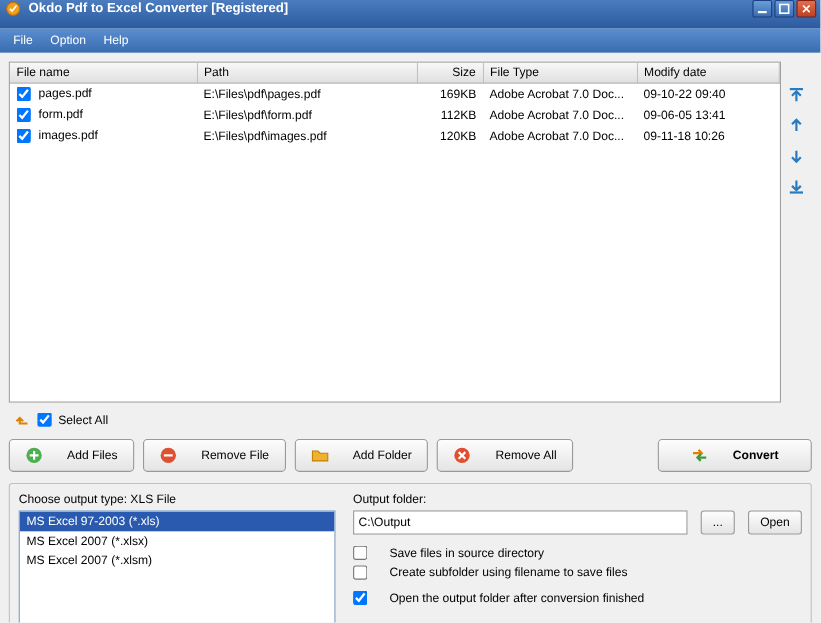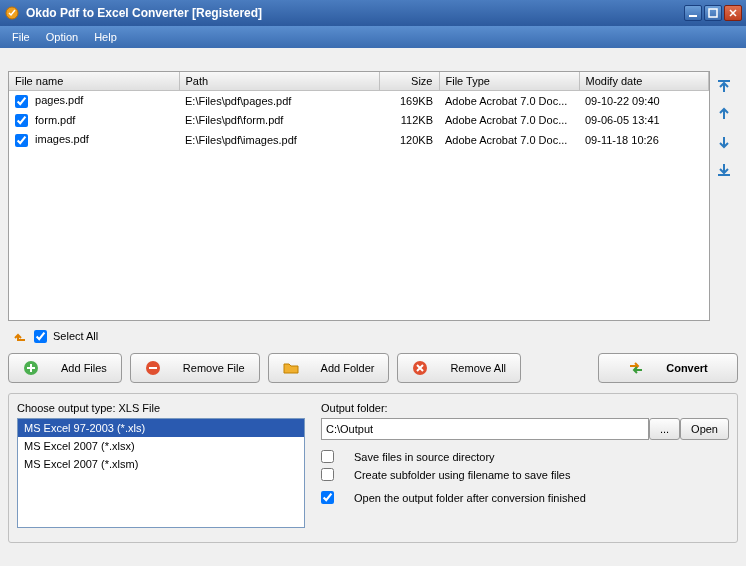--- a/index.html
+++ b/index.html
@@ -1,31 +1,31 @@
 <!DOCTYPE html>
 <html><head>
 <meta charset="utf-8">
 <style>
 * { box-sizing: border-box; margin: 0; padding: 0; font-family: Tahoma, Arial, sans-serif; font-size: 11px; }
 body { width: 746px; height: 566px; background: #e8e8e8; overflow: hidden; }
 
-.titlebar { height: 26px; background: linear-gradient(to bottom, #4a7cbf, #2c5a9e); display: flex; align-items: center; padding: 0 4px; color: #fff; }
+.titlebar { height: 26px; background: linear-gradient(to bottom, #4a7cbf, #2c5a9e); display: flex; padding: 0 4px; color: #fff; }
 .titlebar .icon { width: 16px; height: 16px; margin-right: 6px; }
 .titlebar .title { flex: 1; font-weight: bold; font-size: 12px; }
 .titlebar .winbtn { width: 18px; height: 16px; margin-left: 2px; display: flex; align-items: center; justify-content: center; border: 1px solid #1a4080; background: linear-gradient(to bottom,#6b9ed8,#3a6cb0); border-radius: 2px; cursor: pointer; }
 .titlebar .winbtn.close { background: linear-gradient(to bottom,#e07050,#c04020); border-color: #802010; }
 .titlebar .winbtn svg { width: 10px; height: 10px; }
 
 .menubar { height: 22px; background: linear-gradient(to bottom, #5a8ecf, #3a6cb0); display: flex; align-items: center; padding: 0 4px; color: #fff; font-size: 12px; }
 .menubar .menuitem { padding: 2px 8px; cursor: pointer; }
 
 .content { padding: 8px; background: #f0f0f0; height: calc(566px - 48px); }
 
 .filelist-wrap { display: flex; }
-.filelist { flex: 1; border: 1px solid #a0a0a0; background: #fff; height: 250px; overflow: auto; margin-top: 15px; }
+.filelist { flex: 1; border: 1px solid #a0a0a0; background: #fff; height: 310px; overflow: auto; }
 .filelist table { width: 100%; border-collapse: collapse; }
 .filelist th { background: linear-gradient(to bottom,#f8f8f8,#e0e0e0); border-right: 1px solid #c0c0c0; border-bottom: 1px solid #c0c0c0; padding: 3px 6px; text-align: left; font-weight: normal; }
 .filelist th.size { text-align: right; }
 .filelist td { padding: 3px 6px; border-bottom: 0; }
 .filelist td.size { text-align: right; }
 .filelist td input[type=checkbox] { margin-right: 4px; vertical-align: middle; }
 
 .sidebtns { width: 24px; margin-left: 4px; display: flex; flex-direction: column; gap: 8px; padding-top: 20px; }
 .sidebtn { width: 20px; height: 20px; display: flex; align-items: center; justify-content: center; cursor: pointer; }
 .sidebtn svg { width: 16px; height: 16px; }
@@ -41,21 +41,21 @@
 
 .bottom-panel { border: 1px solid #c0c0c0; border-radius: 3px; background: #f0f0f0; padding: 8px; display: flex; gap: 16px; height: 150px; }
 .formats-col { width: 288px; }
 .formats-col .hdr { margin-bottom: 4px; }
 .formats-list { border: 1px solid #7a9ac0; background: #fff; height: 110px; overflow: auto; }
 .formats-list .fmt { padding: 3px 6px; cursor: pointer; }
 .formats-list .fmt.sel { background: #2a5ab0; color: #fff; }
 
 .output-col { flex: 1; }
 .output-col .hdr { margin-bottom: 4px; }
-.output-row { display: flex; gap: 0; margin-bottom: 10px; }
+.output-row { display: flex; gap: 12px; margin-bottom: 10px; }
 .output-row input[type=text] { flex: 1; border: 1px solid #999; padding: 3px 4px; height: 22px; background:#fff; }
 .smallbtn { height: 22px; padding: 0 10px; border: 1px solid #999; border-radius: 3px; background: linear-gradient(to bottom,#fdfdfd,#e4e4e4); cursor: pointer; }
 .chk-row { display: flex; align-items: center; gap: 20px; margin: 5px 0; }
 .chk-row input { width:13px; height:13px; }
 .btn.param { height:26px; padding:0 10px; }
 .btn.param svg { width:14px; height:14px; }
 
 .bottom-flex { display:flex; }
 </style>
 </head>

